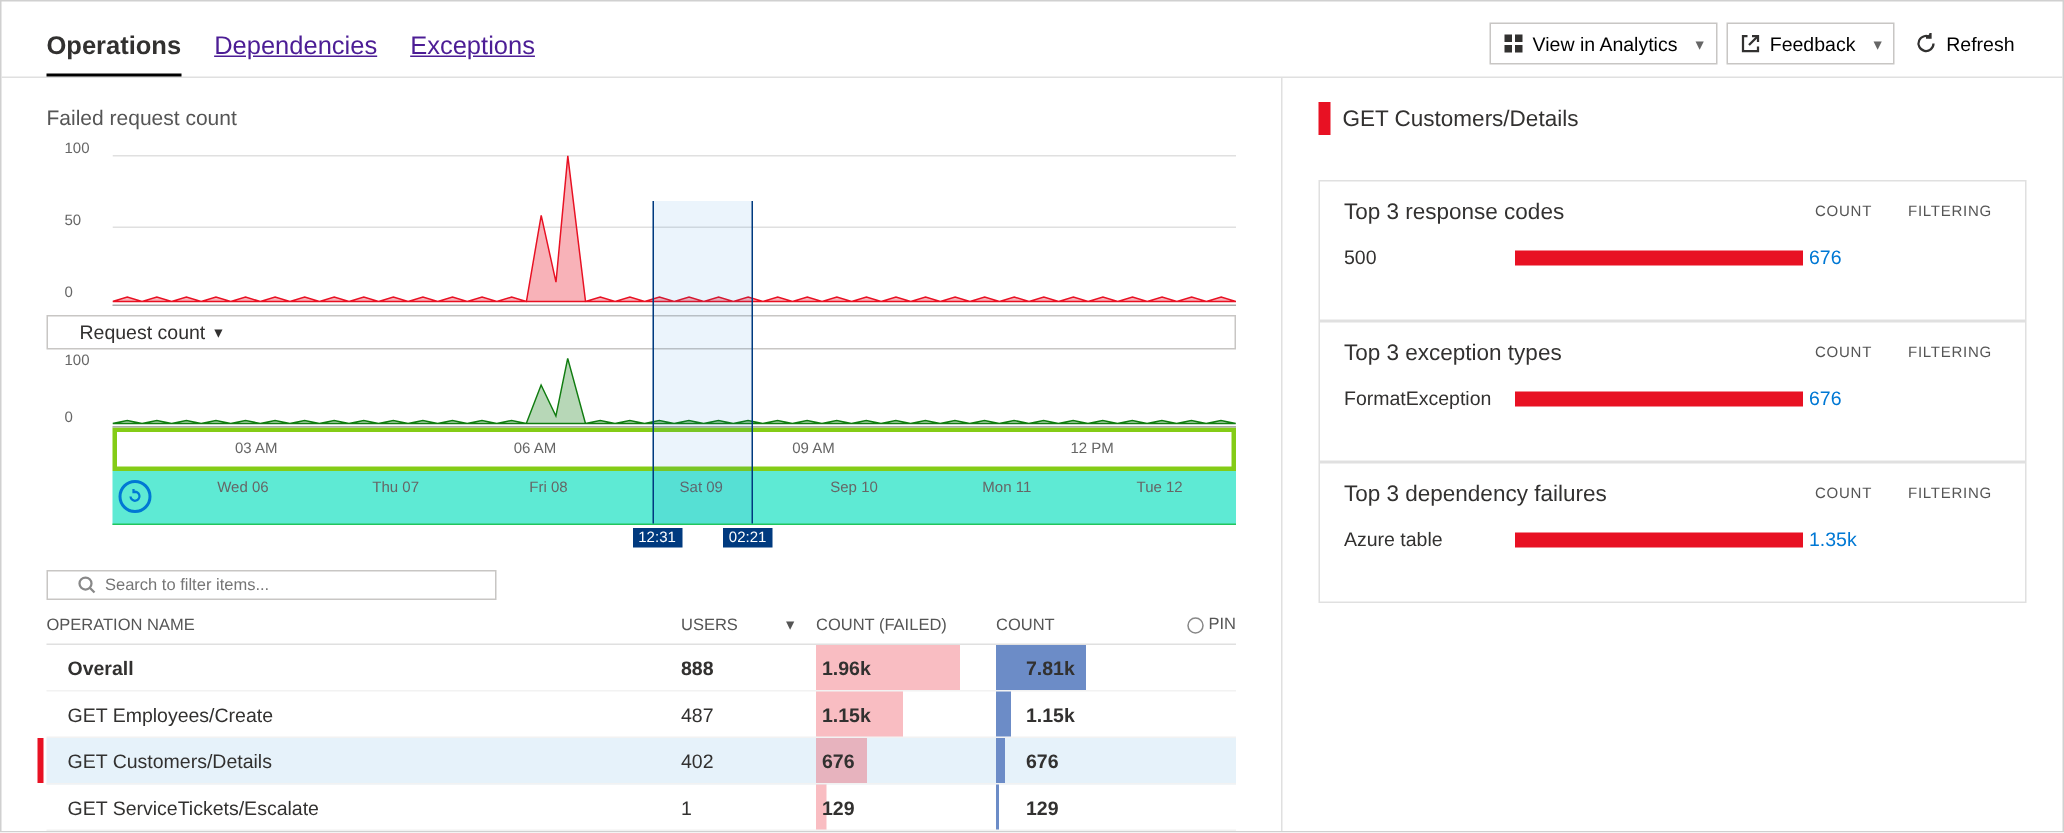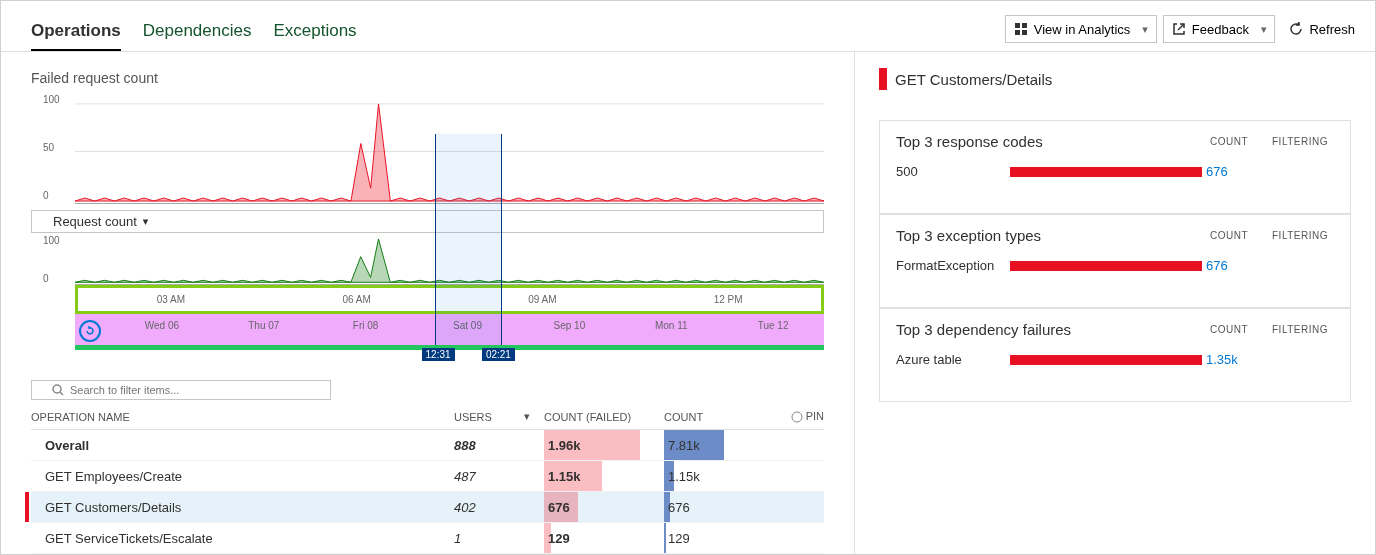--- a/index.html
+++ b/index.html
@@ -1,46 +1,46 @@
 <!DOCTYPE html>
 <html><head>
 <meta charset="utf-8">
 <style>
 * { box-sizing: border-box; margin: 0; padding: 0; }
 body { font-family: "Segoe UI", Arial, sans-serif; font-size: 13px; color: #323130; background: #fff; }
 .container { width: 1376px; height: 555px; border: 1px solid #d0d0d0; position: relative; display: flex; flex-direction: column; }
 
 
-.toolbar { position: absolute; top: 14px; right: 12px; display: flex; gap: 6px; align-items: flex-end; margin-left: 38px; }
+.toolbar { position: absolute; top: 14px; right: 24px; display: flex; gap: 6px; align-items: flex-end; margin-left: 38px; }
 .tool-btn { display: flex; align-items: center; gap: 6px; border: 1px solid #c8c6c4; background: #fff; padding: 4px 8px; font-size: 13px; cursor: pointer; height: 28px; }
 .tool-btn .chev { font-size: 11px; color: #666; margin-left: 6px; }
 .tool-icon-box { width: 14px; height: 14px; display: inline-flex; }
 
 
 .tabs { display: flex; gap: 22px; padding: 20px 30px 0 30px; border-bottom: 1px solid #e0e0e0; }
 .tab { font-size: 17px; padding-bottom: 8px; cursor: pointer; }
 .tab.active { font-weight: 600; color: #323130; border-bottom: 2px solid #000; }
-.tab.inactive { color: #14532d; }
+.tab.inactive { color: #4c1d95; text-decoration: underline; }
 
 
 .body { display: flex; flex: 1; overflow: hidden; }
 .left { flex: 1; padding: 18px 30px 0 30px; border-right: 1px solid #e0e0e0; display: flex; flex-direction: column; }
 .right { width: 520px; padding: 16px 24px 0 24px; display: flex; flex-direction: column; gap: 16px; overflow-y: auto; }
 
 
 .chart-title { font-size: 14px; color: #555; margin-bottom: 8px; }
 .chart-block { position: relative; }
 .chart-yaxis { position: absolute; left: 12px; font-size: 10px; color: #666; }
 .chart-area { height: 110px; border-bottom: 1px solid #aaa; margin-left: 44px; position: relative; }
 .chart-area svg { position: absolute; inset: 0; width: 100%; height: 100%; }
 .dropdown { display: inline-flex; align-items: center; border: 1px solid #c8c6c4; padding: 3px 21px; font-size: 13px; cursor: pointer; margin: 6px 0 2px 0; }
 .chart-area2 { height: 50px; border-bottom: 1px solid #aaa; margin-left: 44px; position: relative; }
 .xaxis { display: flex; margin-left: 44px; font-size: 10px; color: #666; border: 3px solid #84cc16; }
 .xaxis span { flex: 1; text-align: center; padding: 6px 0; }
-.timeline-band { margin-left: 44px; position: relative; height: 36px; border-bottom: 5px solid #22c55e; background: #f0abfc; }
+.timeline-band { margin-left: 44px; position: relative; height: 36px; border-bottom: 1px solid #22c55e; background: #5eead4; }
 .timeline-band .revert { position: absolute; left: 4px; top: 6px; width: 22px; height: 22px; border: 2px solid #0078d4; border-radius: 50%; display: flex; align-items: center; justify-content: center; }
 .timeline-labels { position: absolute; left: 36px; right: 0; top: 6px; display: flex; font-size: 10px; color: #666; }
 .timeline-labels span { flex: 1; text-align: center; }
 .selection-shade { position: absolute; top: -180px; bottom: 0; background: rgba(0, 120, 212, 0.08); border-left: 1px solid #003a7f; border-right: 1px solid #003a7f; }
 .time-marker { position: absolute; bottom: -16px; background: #003a7f; color: #fff; font-size: 10px; padding: 1px 4px; }
 
 
 .searchbox { margin-top: 30px; border: 1px solid #c8c6c4; display: flex; align-items: center; width: 300px; padding: 3px 20px; background: #fff; }
 .searchbox input { border: none; outline: none; flex: 1; font-size: 11px; margin-left: 6px; }
 
@@ -50,28 +50,28 @@
 .col-users { width: 70px; }
 .col-sort { width: 20px; }
 .col-failed { width: 120px; }
 .col-count { width: 120px; }
 .col-pin { width: 40px; text-align: right; }
 .trow { display: flex; align-items: center; height: 31px; border-bottom: 1px solid #f2f2f2; font-size: 13px; position: relative; }
 .trow.overall { font-weight: 600; align-items: center; }
 .trow.selected { background: #e6f2fa; }
 .trow.selected::before { content: ''; position: absolute; left: -6px; top: 0; bottom: 0; width: 4px; background: #e81123; }
 .cell-name { flex: 1; padding-left: 14px; }
-.cell-users { width: 70px; font-style: italic; }
+.cell-users { width: 70px; }
 .cell-sort { width: 20px; }
 .cell-failed { width: 120px; position: relative; height: 100%; display: flex; align-items: center; }
 .cell-failed .bar { position: absolute; inset: 0; background: rgba(232, 17, 35, 0.28); z-index: 0; }
 .cell-failed span { position: relative; z-index: 1; padding-left: 4px; font-weight: 600; }
 .cell-count { width: 120px; position: relative; height: 100%; display: flex; align-items: center; }
 .cell-count .bar { position: absolute; left: 0; top: 0; bottom: 0; background: #6c8cc7; z-index: 0; }
-.cell-count span { position: relative; z-index: 1; padding-left: 4px; font-weight: 400; }
+.cell-count span { position: relative; z-index: 1; padding-left: 20px; font-weight: 700; }
 .cell-pin { width: 40px; }
 
 
 .detail-title { display: flex; align-items: center; gap: 8px; font-size: 15px; margin-bottom: 14px; }
 .detail-title .mark { width: 8px; height: 22px; background: #e81123; }
 .panel { border: 1px solid #e0e0e0; padding: 12px 16px 34px 16px; }
 .panel-head { display: flex; align-items: center; margin-bottom: 14px; }
 .panel-title { flex: 1; font-size: 15px; }
 .panel-colh { font-size: 10px; color: #555; letter-spacing: 0.5px; width: 62px; text-align: left; }
 .panel-colh.filter { width: 62px; }

